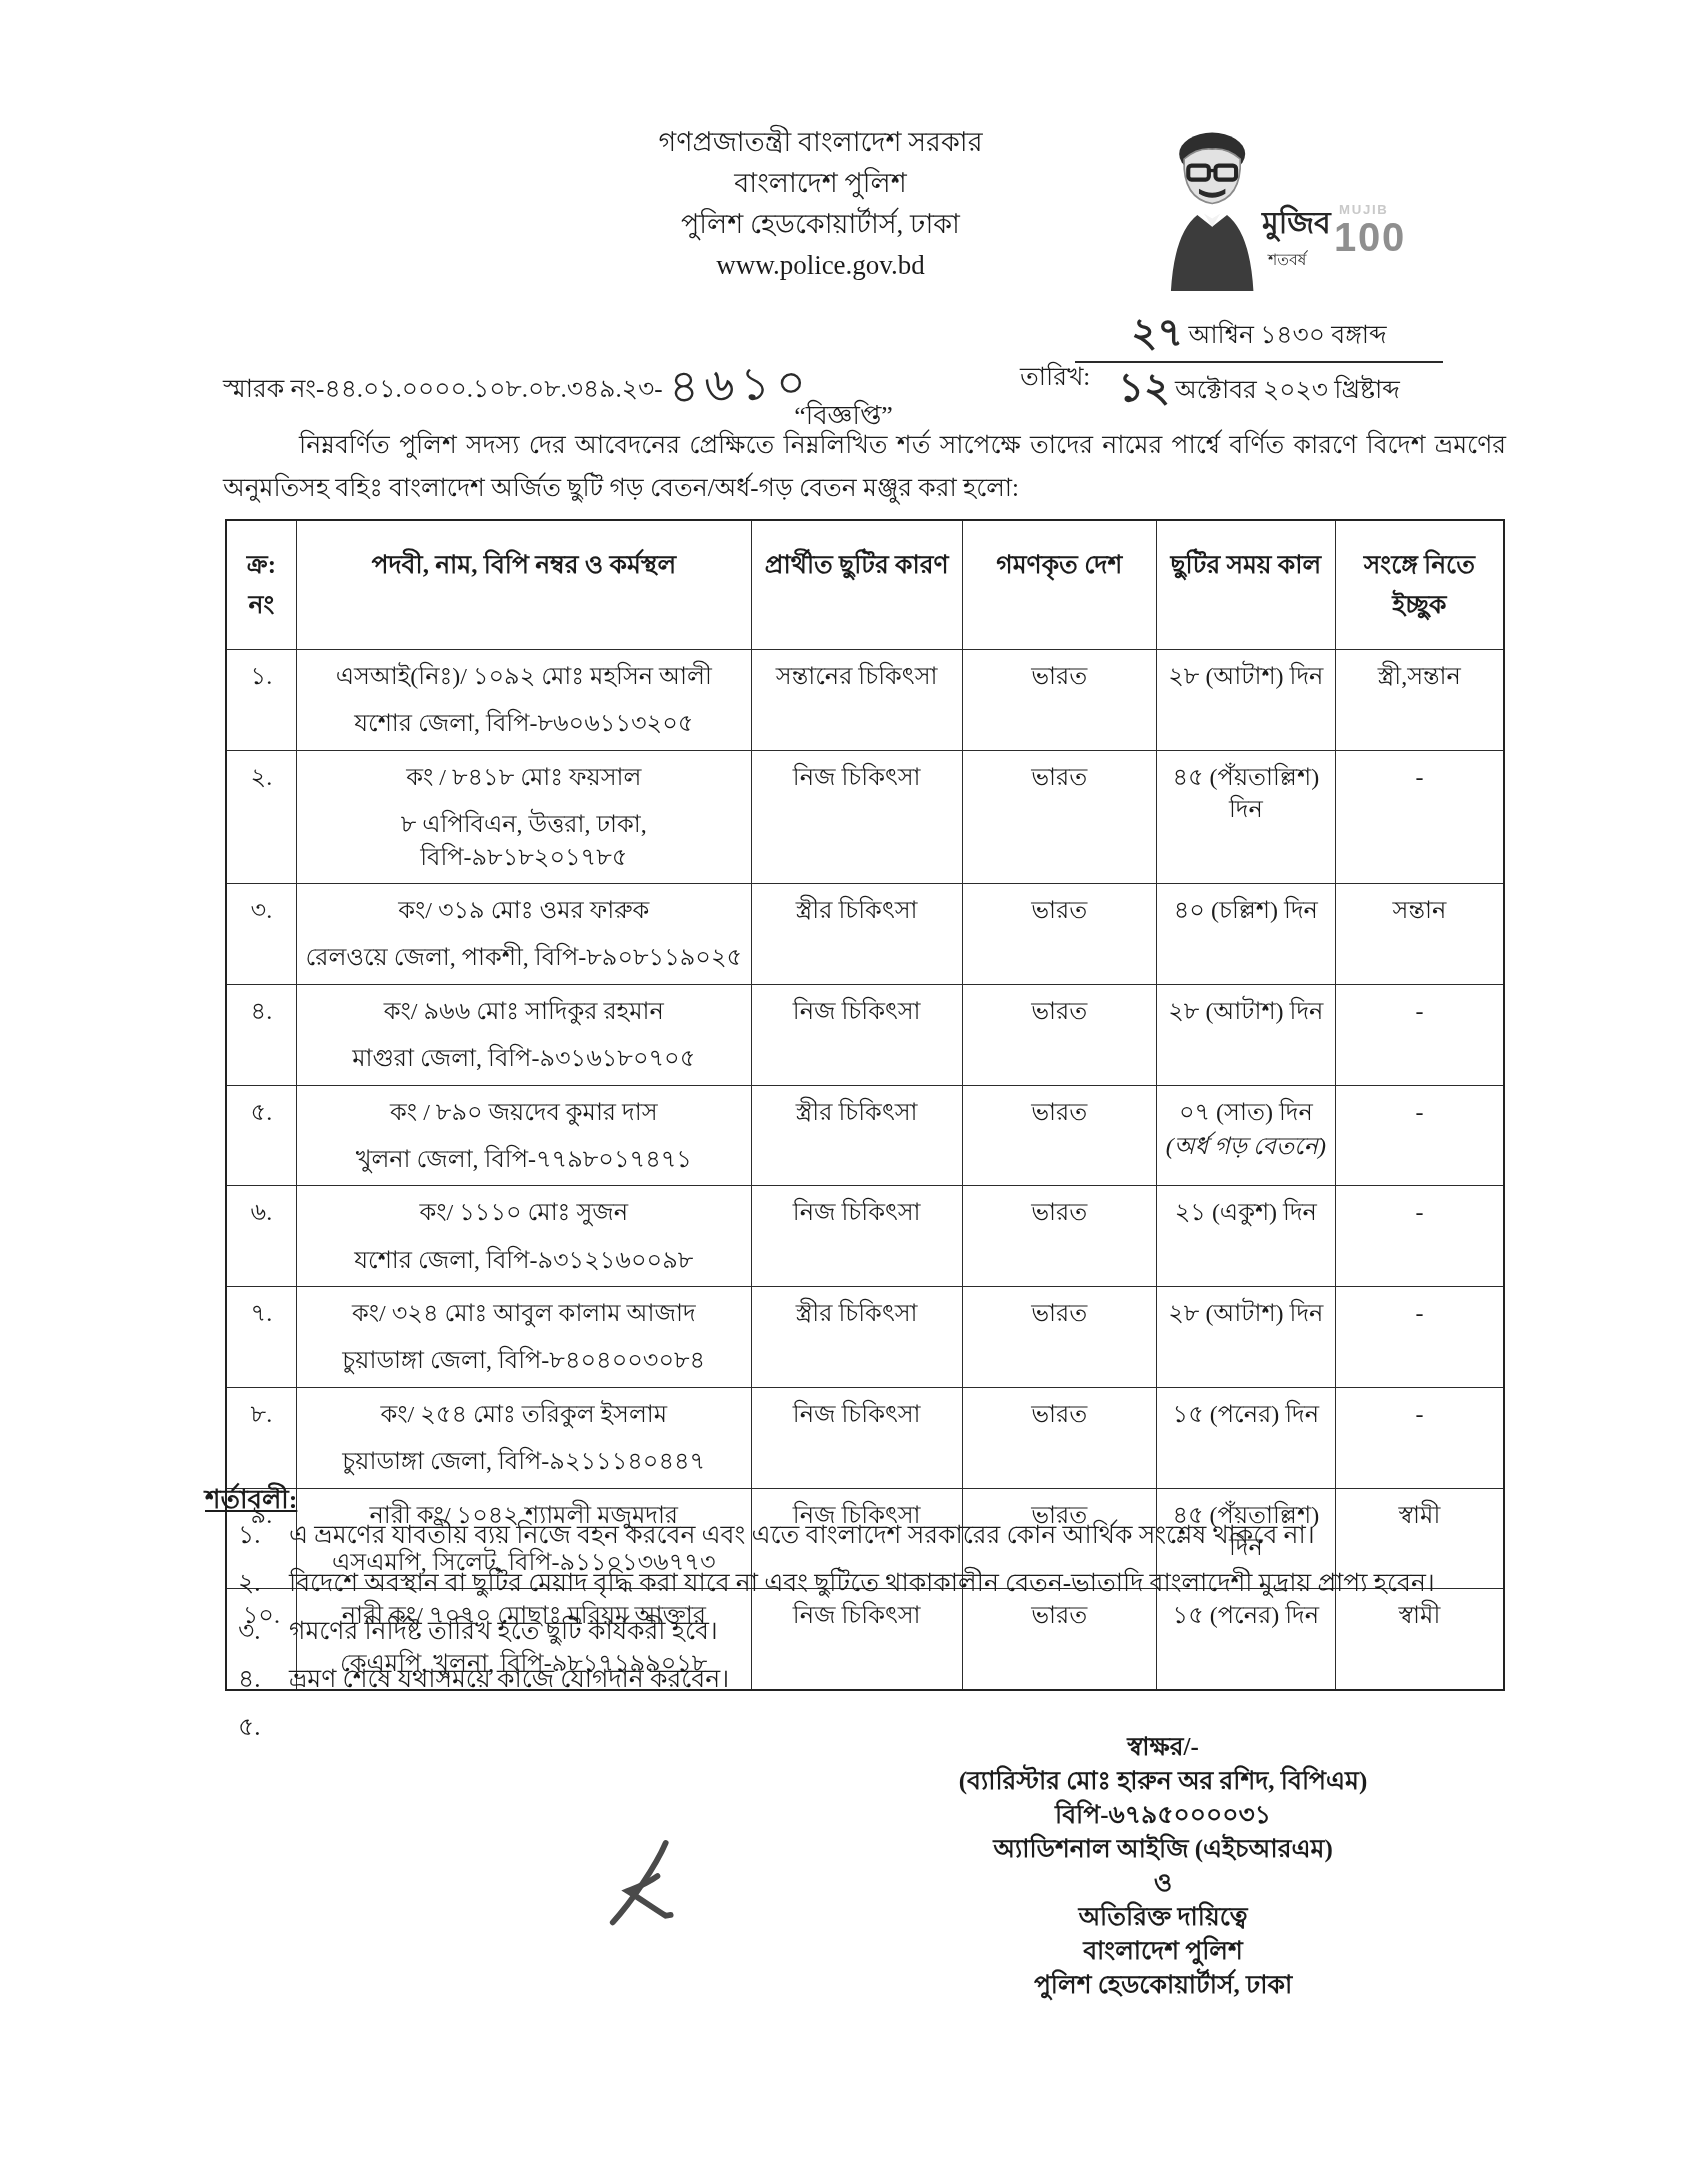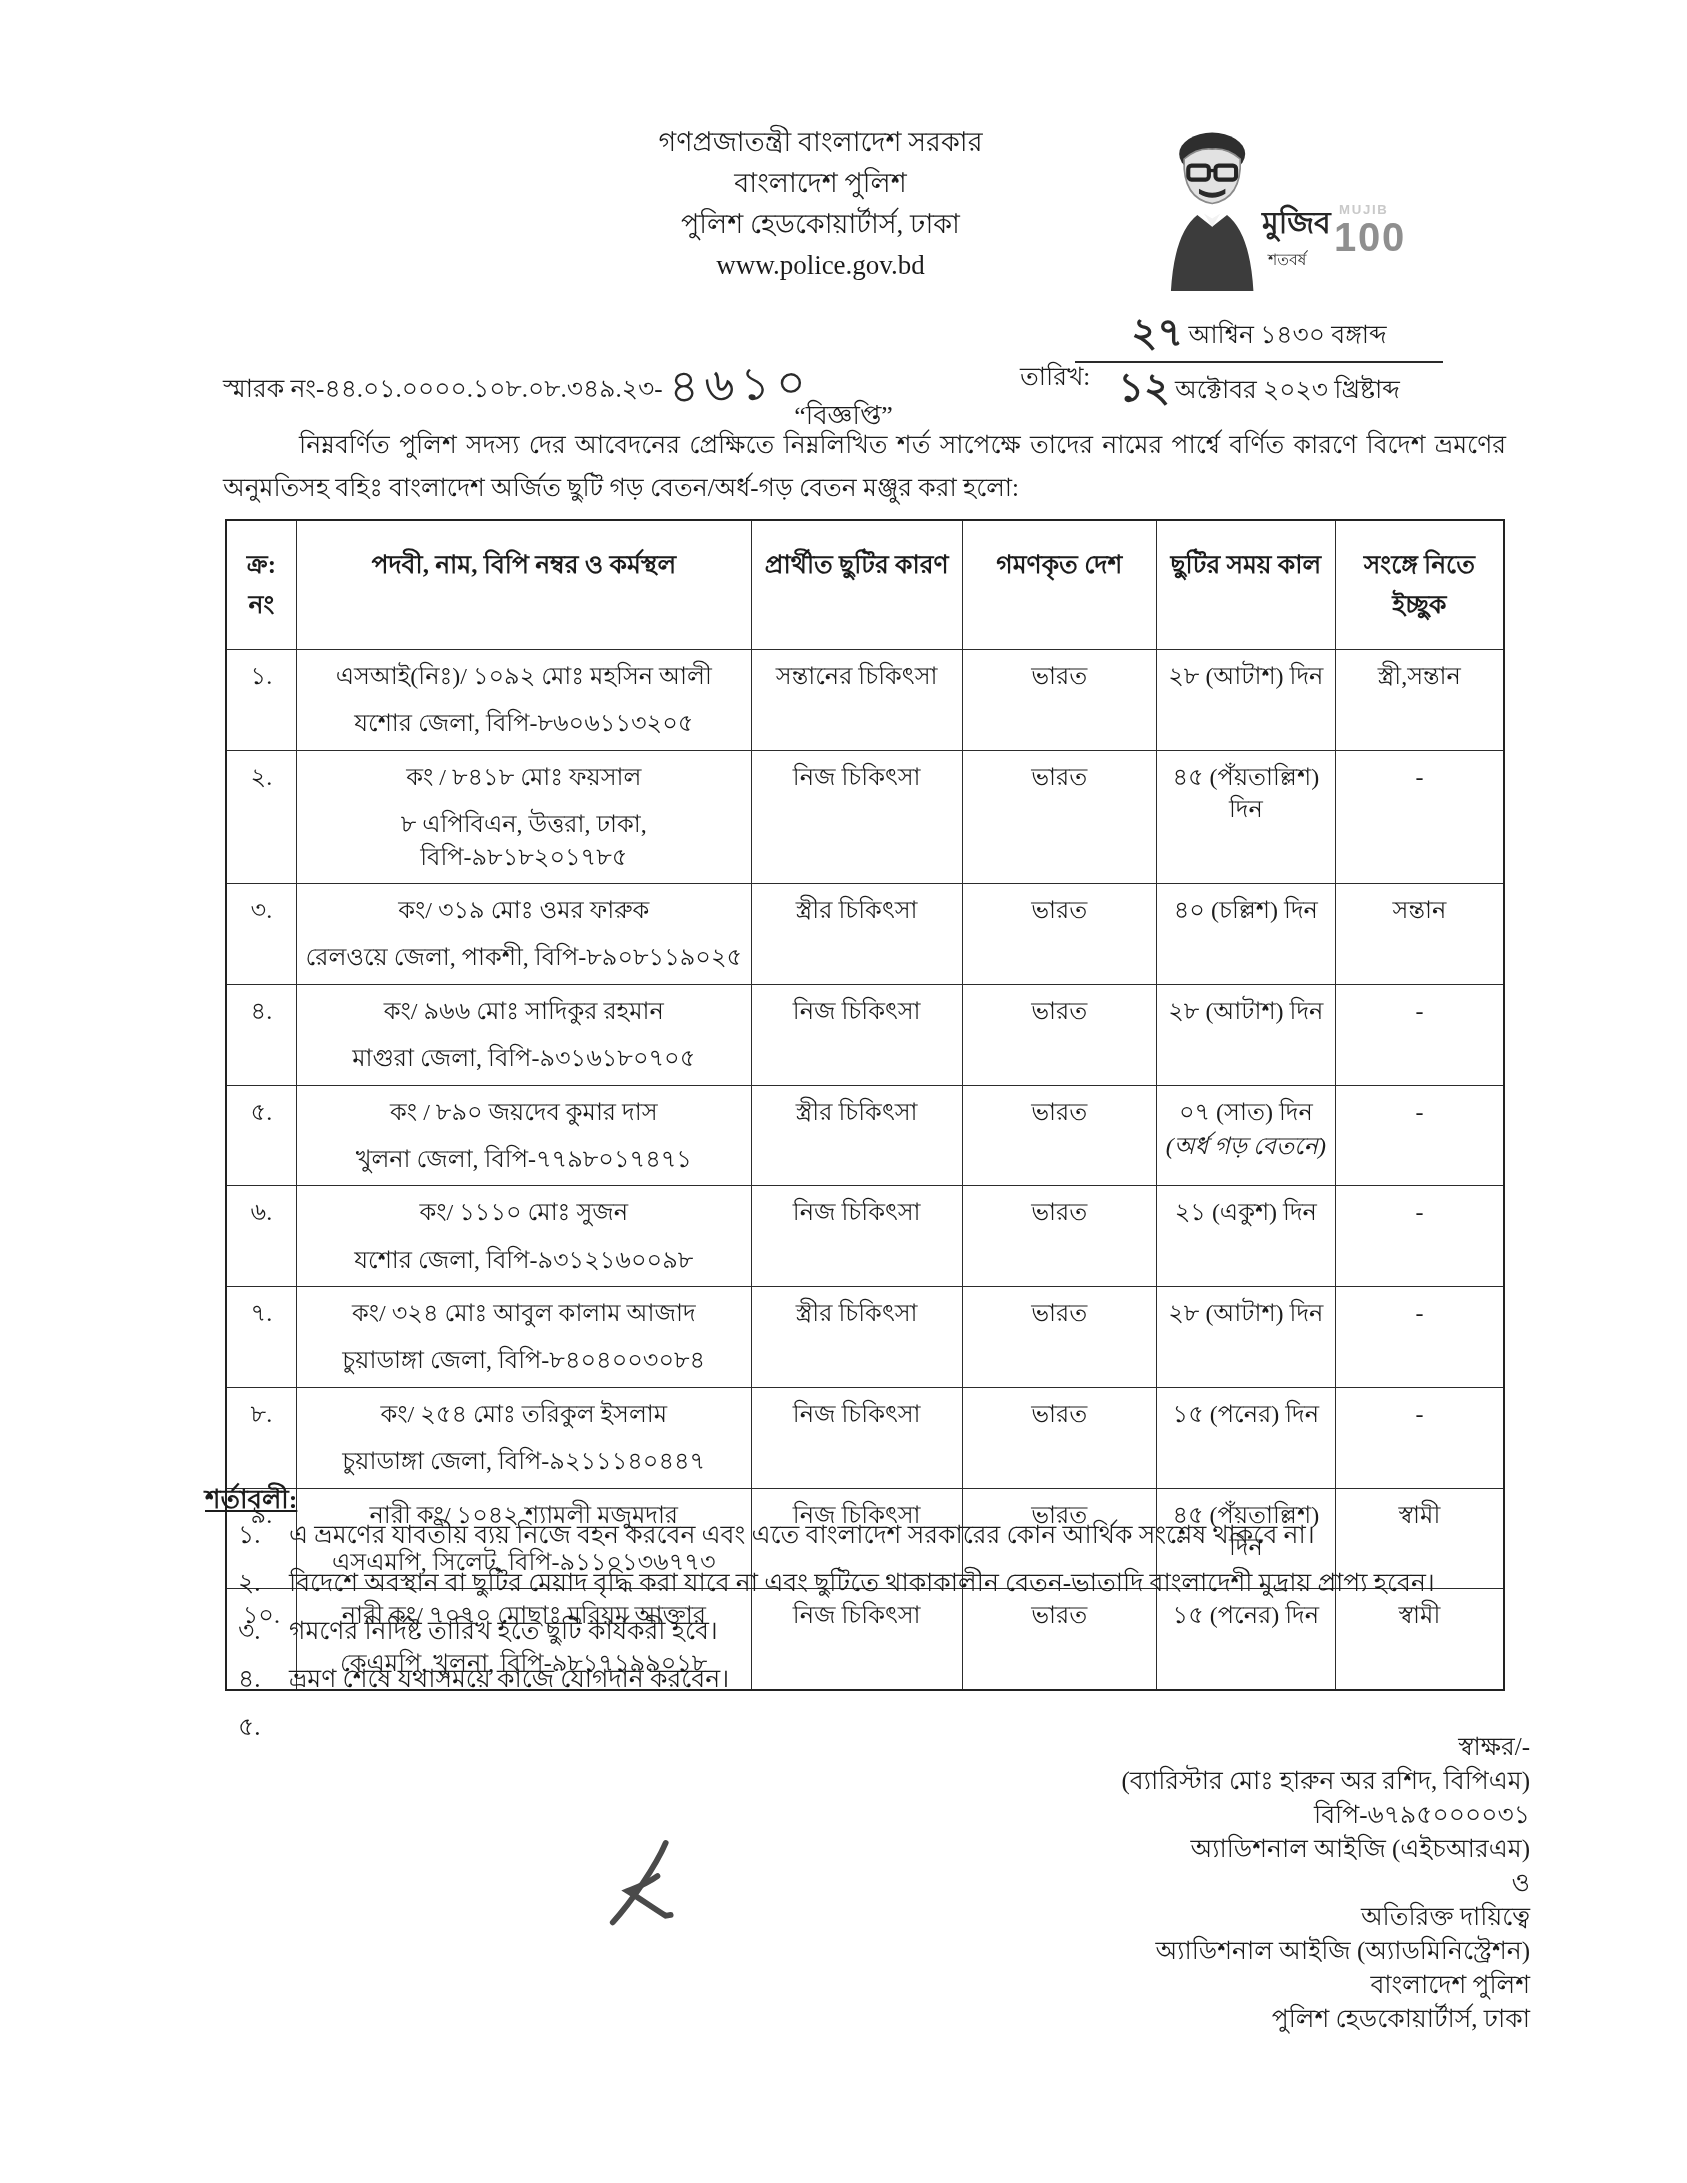--- a/index.html
+++ b/index.html
@@ -52,21 +52,21 @@
   td.c-dur .l2 { margin-top:2px;font-style:italic; }
 
   
   .cond-title { position:absolute; left:205px; top:1479px; font-size:26px; font-weight:700; text-decoration:underline; }
   .conditions { position:absolute; left:238px; top:1520px; width:1274px; }
   .cond-item { display:flex; margin-bottom:18px; font-size:25px; line-height:1.2; }
   .cond-num { width:51px; flex:0 0 51px; }
   .latin { font-family:"Liberation Sans","DejaVu Sans",sans-serif; }
 
   
-  .sig-block { position:absolute; left:868px; top:1730px; width:662px; text-align:right; }
+  .sig-block { position:absolute; left:832px; top:1730px; width:662px; text-align:center;font-weight:bold; }
   .sig-line { font-size:25px; line-height:1.36; }
 
   
   .k-mark { position:absolute; left:606px; top:1838px; }
 </style>
 </head>
 <body>
 
 <div class="page">
 
@@ -293,19 +293,18 @@
     <path d="M62 46 C48 56 36 60 26 64 C42 74 56 84 72 94 L78 93" fill="none" stroke="#4a4a4a" stroke-width="7" stroke-linecap="round"></path>
   </svg>
 
   <div class="sig-block" id="sig-lines">
       <div class="sig-line">স্বাক্ষর/-</div>
       <div class="sig-line">(ব্যারিস্টার মোঃ হারুন অর রশিদ, বিপিএম)</div>
       <div class="sig-line">বিপি-৬৭৯৫০০০০৩১</div>
       <div class="sig-line">অ্যাডিশনাল আইজি (এইচআরএম)</div>
       <div class="sig-line">ও</div>
       <div class="sig-line">অতিরিক্ত দায়িত্বে</div>
-      <div class="sig-line">অ্যাডিশনাল আইজি (অ্যাডমিনিস্ট্রেশন)</div>
       <div class="sig-line">বাংলাদেশ পুলিশ</div>
       <div class="sig-line">পুলিশ হেডকোয়ার্টার্স, ঢাকা</div>
     </div>
 
 </div>
 
 
 </body></html>

